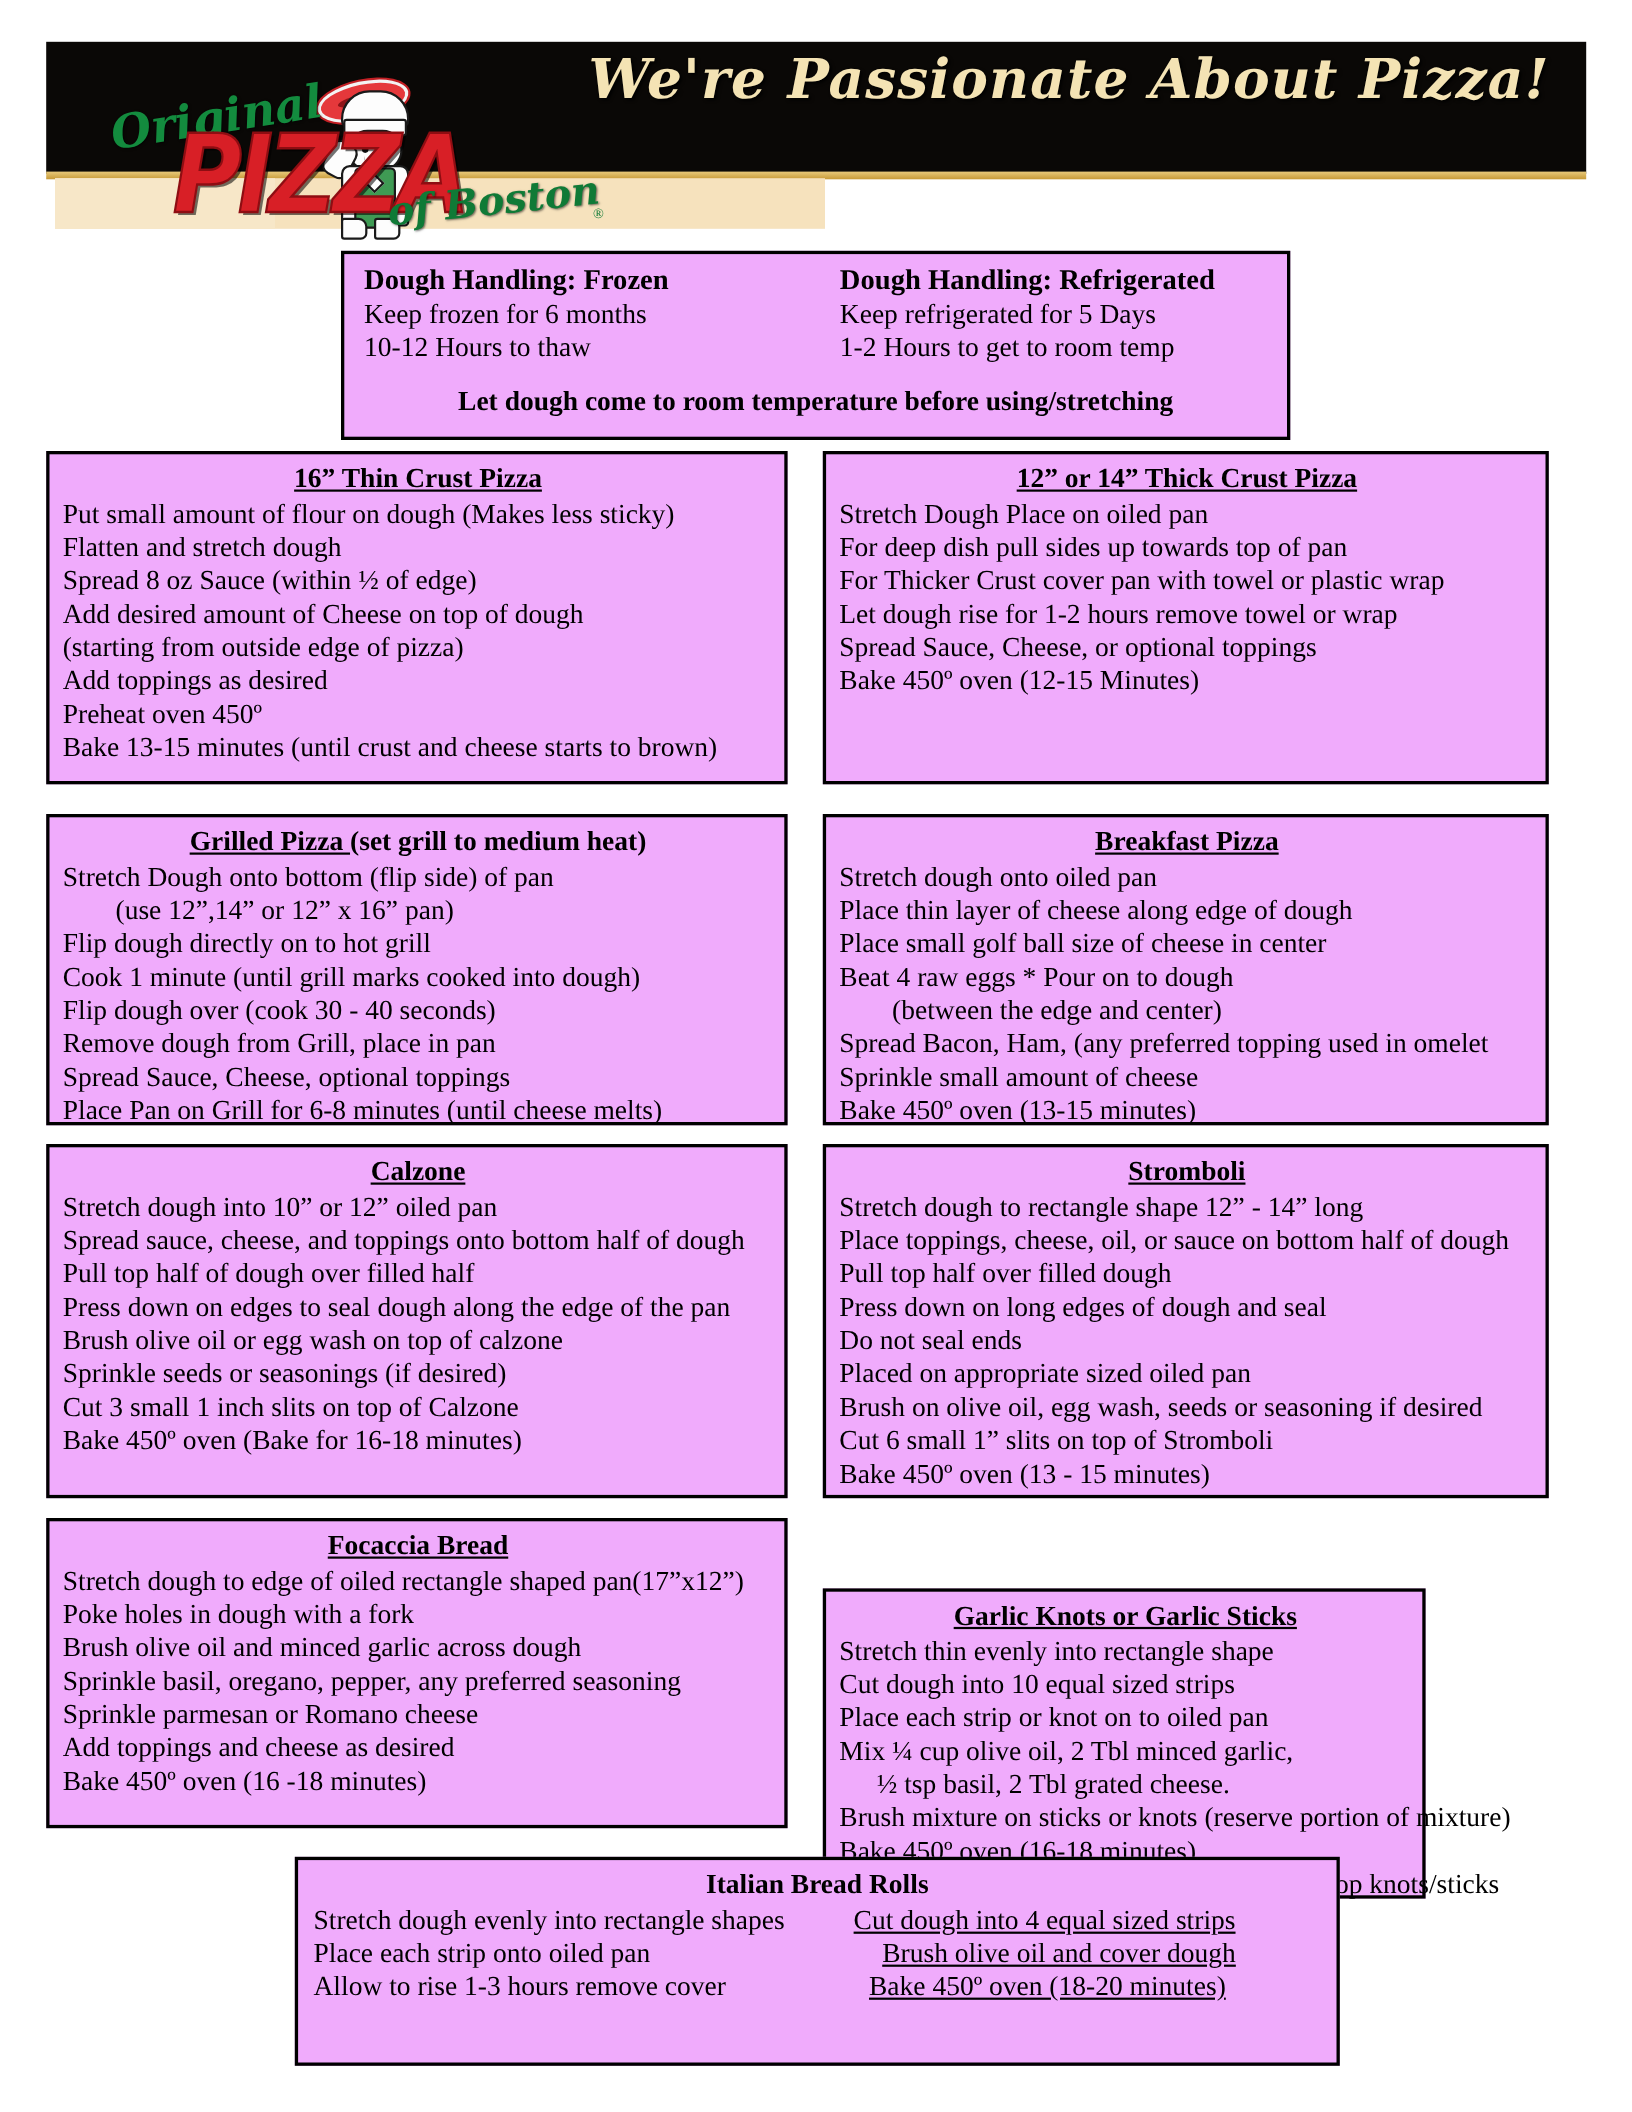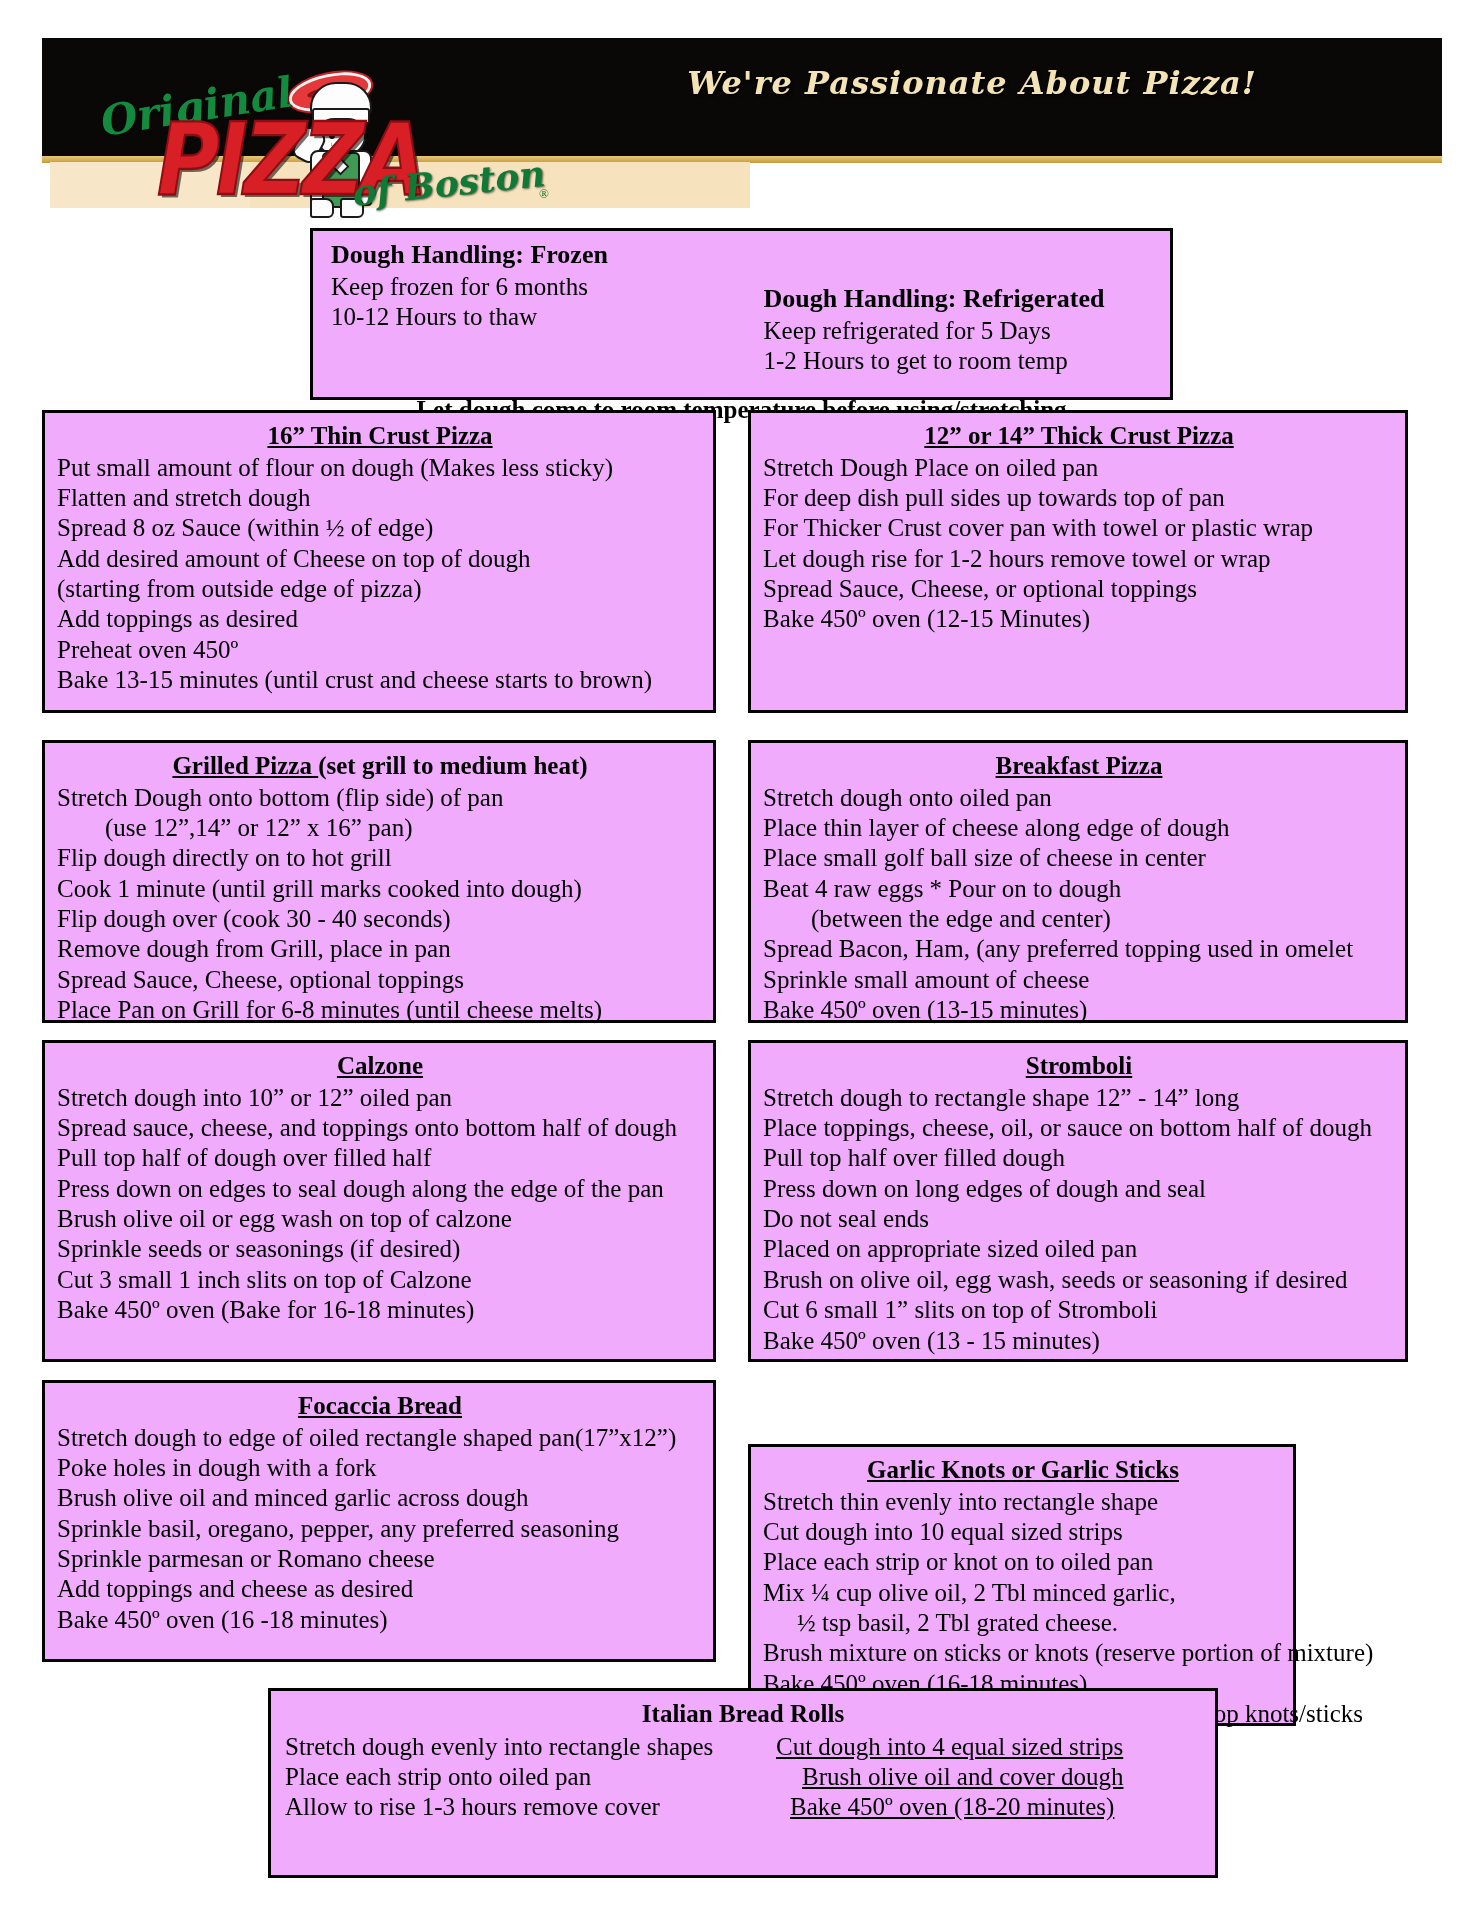--- a/index.html
+++ b/index.html
@@ -60,27 +60,27 @@
     top: 124px;
     width: 200px;
     height: 46px;
     background: #f7e7c8;
   }
 
   
   .tagline {
     position: absolute;
     left: 470px;
-    top: 26px;
+    top: 4px;
     width: 920px;
     text-align: center;
     font-family: "DejaVu Serif", serif;
     font-style: italic;
     font-weight: bold;
-    font-size: 32px;
+    font-size: 50px;
     letter-spacing: 1px;
     color: #f4e3b4;
     text-shadow: 2px 2px 3px rgba(0,0,0,0.9);
     white-space: nowrap;
   }
 
   
   .logo {
     position: absolute;
     left: 10px;
@@ -220,21 +220,21 @@
   .line.indent { padding-left: 48px; }
   .line.indent2 { padding-left: 34px; }
 
   
   #dough-box {
     left: 310px; top: 228px; width: 863px; height: 172px;
     padding: 8px 0 0 0;
   }
   .dough-cols { display: flex; }
   .dough-col { width: 50%; padding-left: 18px; box-sizing: border-box; }
-  .dough-col.right { padding-left: 22px; margin-top: 44px; }
+  .dough-col.right { padding-left: 22px; }
   .dough-col h3 {
     margin: 0 0 0 0;
     font-size: 26px;
     font-weight: bold;
     line-height: 1.25;
   }
   .dough-footer {
     text-align: center;
     font-weight: bold;
     font-size: 25px;

